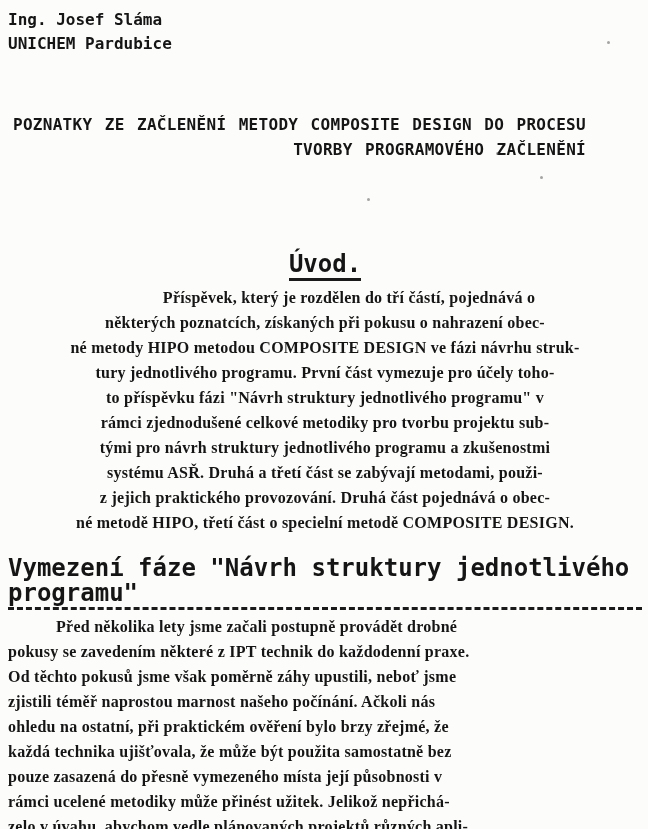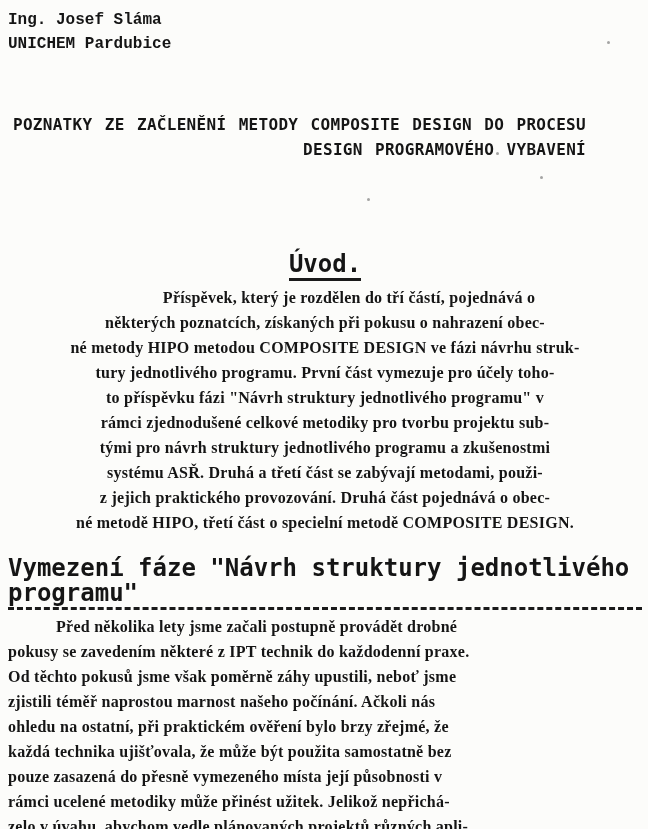--- a/index.html
+++ b/index.html
@@ -17,21 +17,20 @@
     padding: 8px 6px 0 8px;
     font-family: "DejaVu Sans Mono", "Liberation Mono", monospace;
     font-weight: 700;
     font-size: 16px;
     color: #151515;
     -webkit-font-smoothing: antialiased;
   }
   .author-block div {
     line-height: 24px;
     white-space: pre;
-    font-family: Liberation Mono, monospace;
   }
   .title-block {
     margin-top: 56px;
     width: 578px;
     text-align: right;
     word-spacing: 0.15em;
     letter-spacing: 0.3px;
   }
   .title-block div {
     line-height: 25px;
@@ -72,21 +71,21 @@
 
 <div class="page">
 
   <div class="author-block">
     <div>Ing. Josef Sláma</div>
     <div>UNICHEM Pardubice</div>
   </div>
 
   <div class="title-block">
     <div>POZNATKY ZE ZAČLENĚNÍ METODY COMPOSITE DESIGN DO PROCESU</div>
-    <div>DESIGN PROGRAMOVÉHO VYBAVENÍ</div>
+    <div>TVORBY PROGRAMOVÉHO ZAČLENĚNÍ</div>
   </div>
 
   <div class="section section-first">
     <h2 class="heading"><span class="ht u-solid">Úvod.</span></h2>
     <p class="line first">Příspěvek, který je rozdělen do tří částí, pojednává o</p>
     <p class="line">některých poznatcích, získaných při pokusu o nahrazení obec-</p>
     <p class="line">né metody HIPO metodou COMPOSITE DESIGN ve fázi návrhu struk-</p>
     <p class="line">tury jednotlivého programu. První část vymezuje pro účely toho-</p>
     <p class="line">to příspěvku fázi "Návrh struktury jednotlivého programu" v</p>
     <p class="line">rámci zjednodušené celkové metodiky pro tvorbu projektu sub-</p>

